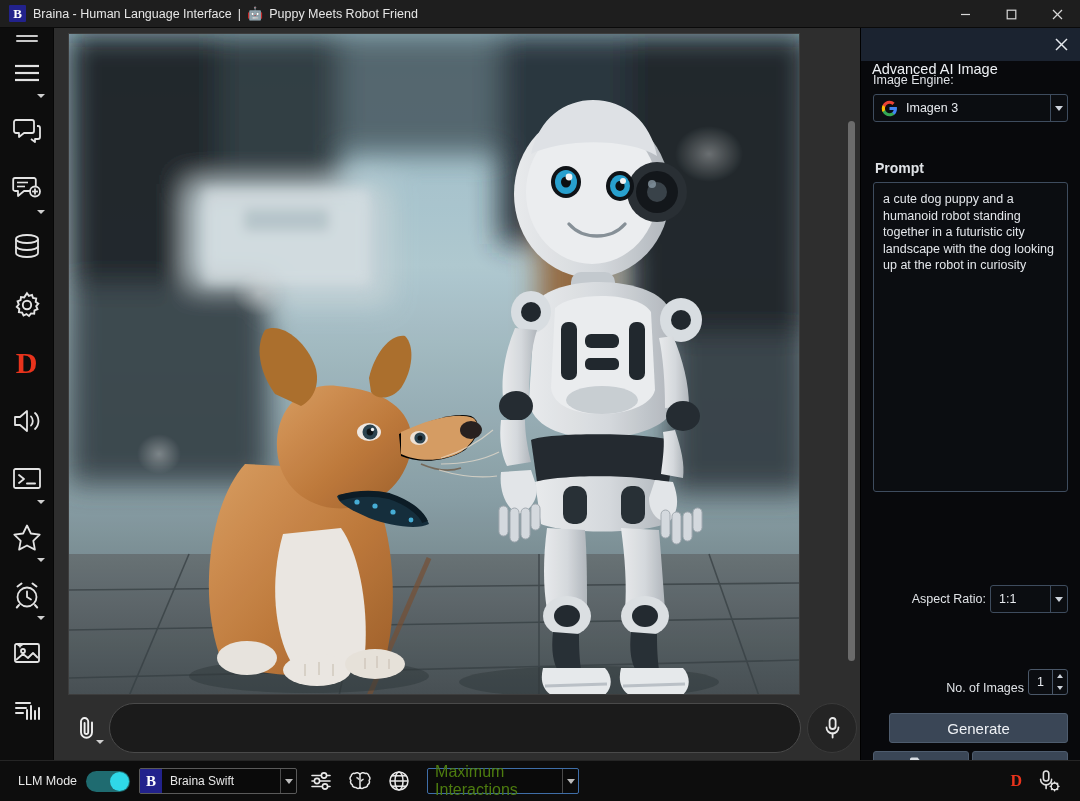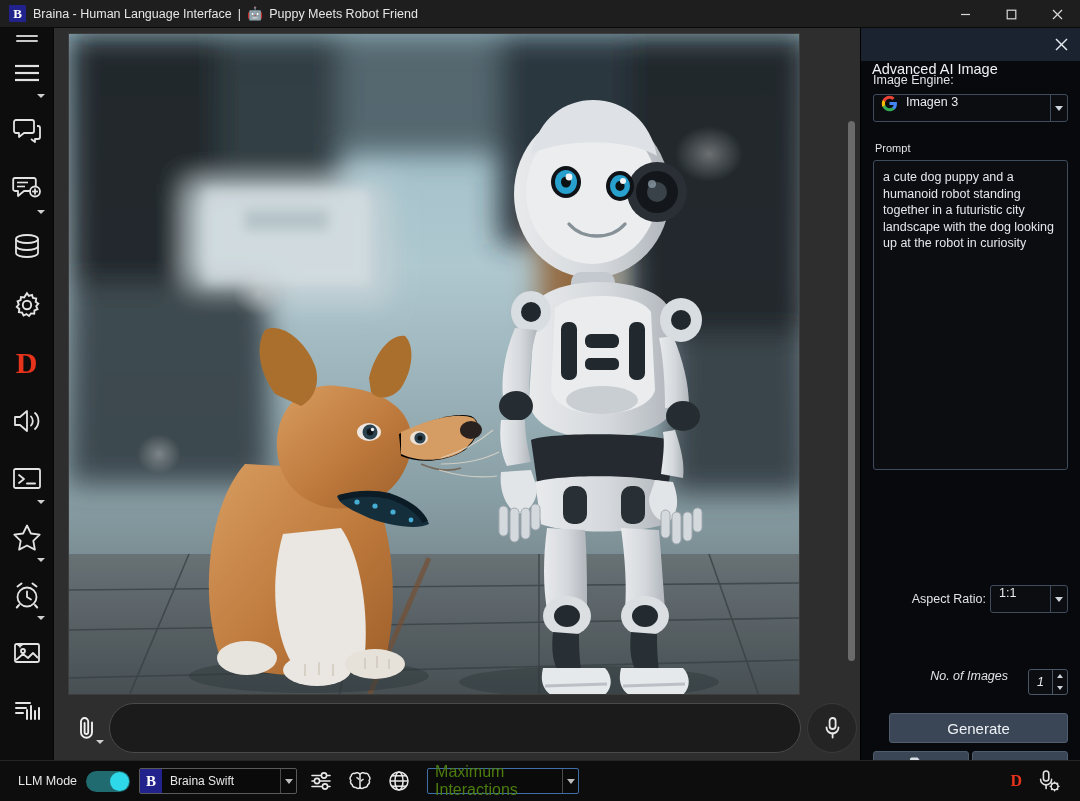--- a/index.html
+++ b/index.html
@@ -110,44 +110,44 @@
     height: 33px; background: #1b2330; display: flex; align-items: center;
     justify-content: space-between; padding: 0 8px 0 11px;
   }
   .panel-title { font-size: 14.5px; color: #eef1f5; margin-top: 48px; }
   .panel-close { color: #e6e9ee; width: 22px; height: 22px;
     display: flex; align-items: center; justify-content: center; }
   .panel-body { padding: 12px 12px 0 12px; position: relative; height: 699px; }
   .field-label { font-size: 12.5px; color: #dfe2e6; margin-bottom: 7px; }
   .combo {
     height: 28px; background: #0b0d11; border: 1px solid #3e4c5e; border-radius: 3px;
-    display: flex; align-items: flex-start; position: relative;
+    display: flex; align-items: center; position: relative;
   }
   .combo-text { font-size: 12.5px; color: #e7eaee; padding-left: 8px; }
   .combo-arrow {
     position: absolute; right: 0; top: 0; bottom: 0; width: 17px;
     border-left: 1px solid #3e4c5e; display: flex; align-items: center; justify-content: center;
   }
   .combo-arrow i {
     width: 0; height: 0; border-left: 4px solid transparent;
     border-right: 4px solid transparent; border-top: 5px solid #cfd5dd;
   }
   .g-logo { width: 17px; height: 17px; margin-left: 7px; flex: none; }
-  .prompt-label { font-size: 11px; color: #dfe2e6; margin: 20px 0 6px 2px; }
+  .prompt-label { font-size: 14px; color: #dfe2e6; margin: 38px 0 6px 2px; font-weight: bold; }
   .prompt-box {
     height: 310px; background: #0b0d11; border: 1px solid #3e4c5e; border-radius: 3px;
     padding: 8px 9px; font-size: 12.5px; line-height: 16.5px; color: #e4e7eb;
     overflow: hidden; white-space: pre-wrap;
   }
   .row-aspect { position: absolute; left: 12px; right: 12px; top: 524px;
     display: flex; align-items: center; justify-content: flex-end; gap: 4px; }
   .row-aspect .lbl { font-size: 12.5px; color: #dfe2e6; }
   .aspect-combo { width: 78px; }
   .row-count { position: absolute; left: 12px; right: 12px; top: 608px;
-    display: flex; align-items: flex-start; justify-content: flex-end; gap: 20px; font-style: italic; }
+    display: flex; align-items: flex-end; justify-content: flex-end; gap: 4px; }
   .row-count .lbl { font-size: 12.5px; color: #dfe2e6; }
   .spinner {
     width: 40px; height: 26px; background: #0b0d11; border: 1px solid #4a5768;
     border-radius: 3px; display: flex; align-items: center; position: relative;
   }
   .spinner .val { font-size: 12.5px; color: #e7eaee; padding-left: 8px; }
   .spin-btns { position: absolute; right: 0; top: 0; bottom: 0; width: 15px;
     border-left: 1px solid #4a5768; display: flex; flex-direction: column; }
   .spin-btns div { flex: 1; display: flex; align-items: center; justify-content: center; }
   .spin-up i { width: 0; height: 0; border-left: 3.5px solid transparent;

